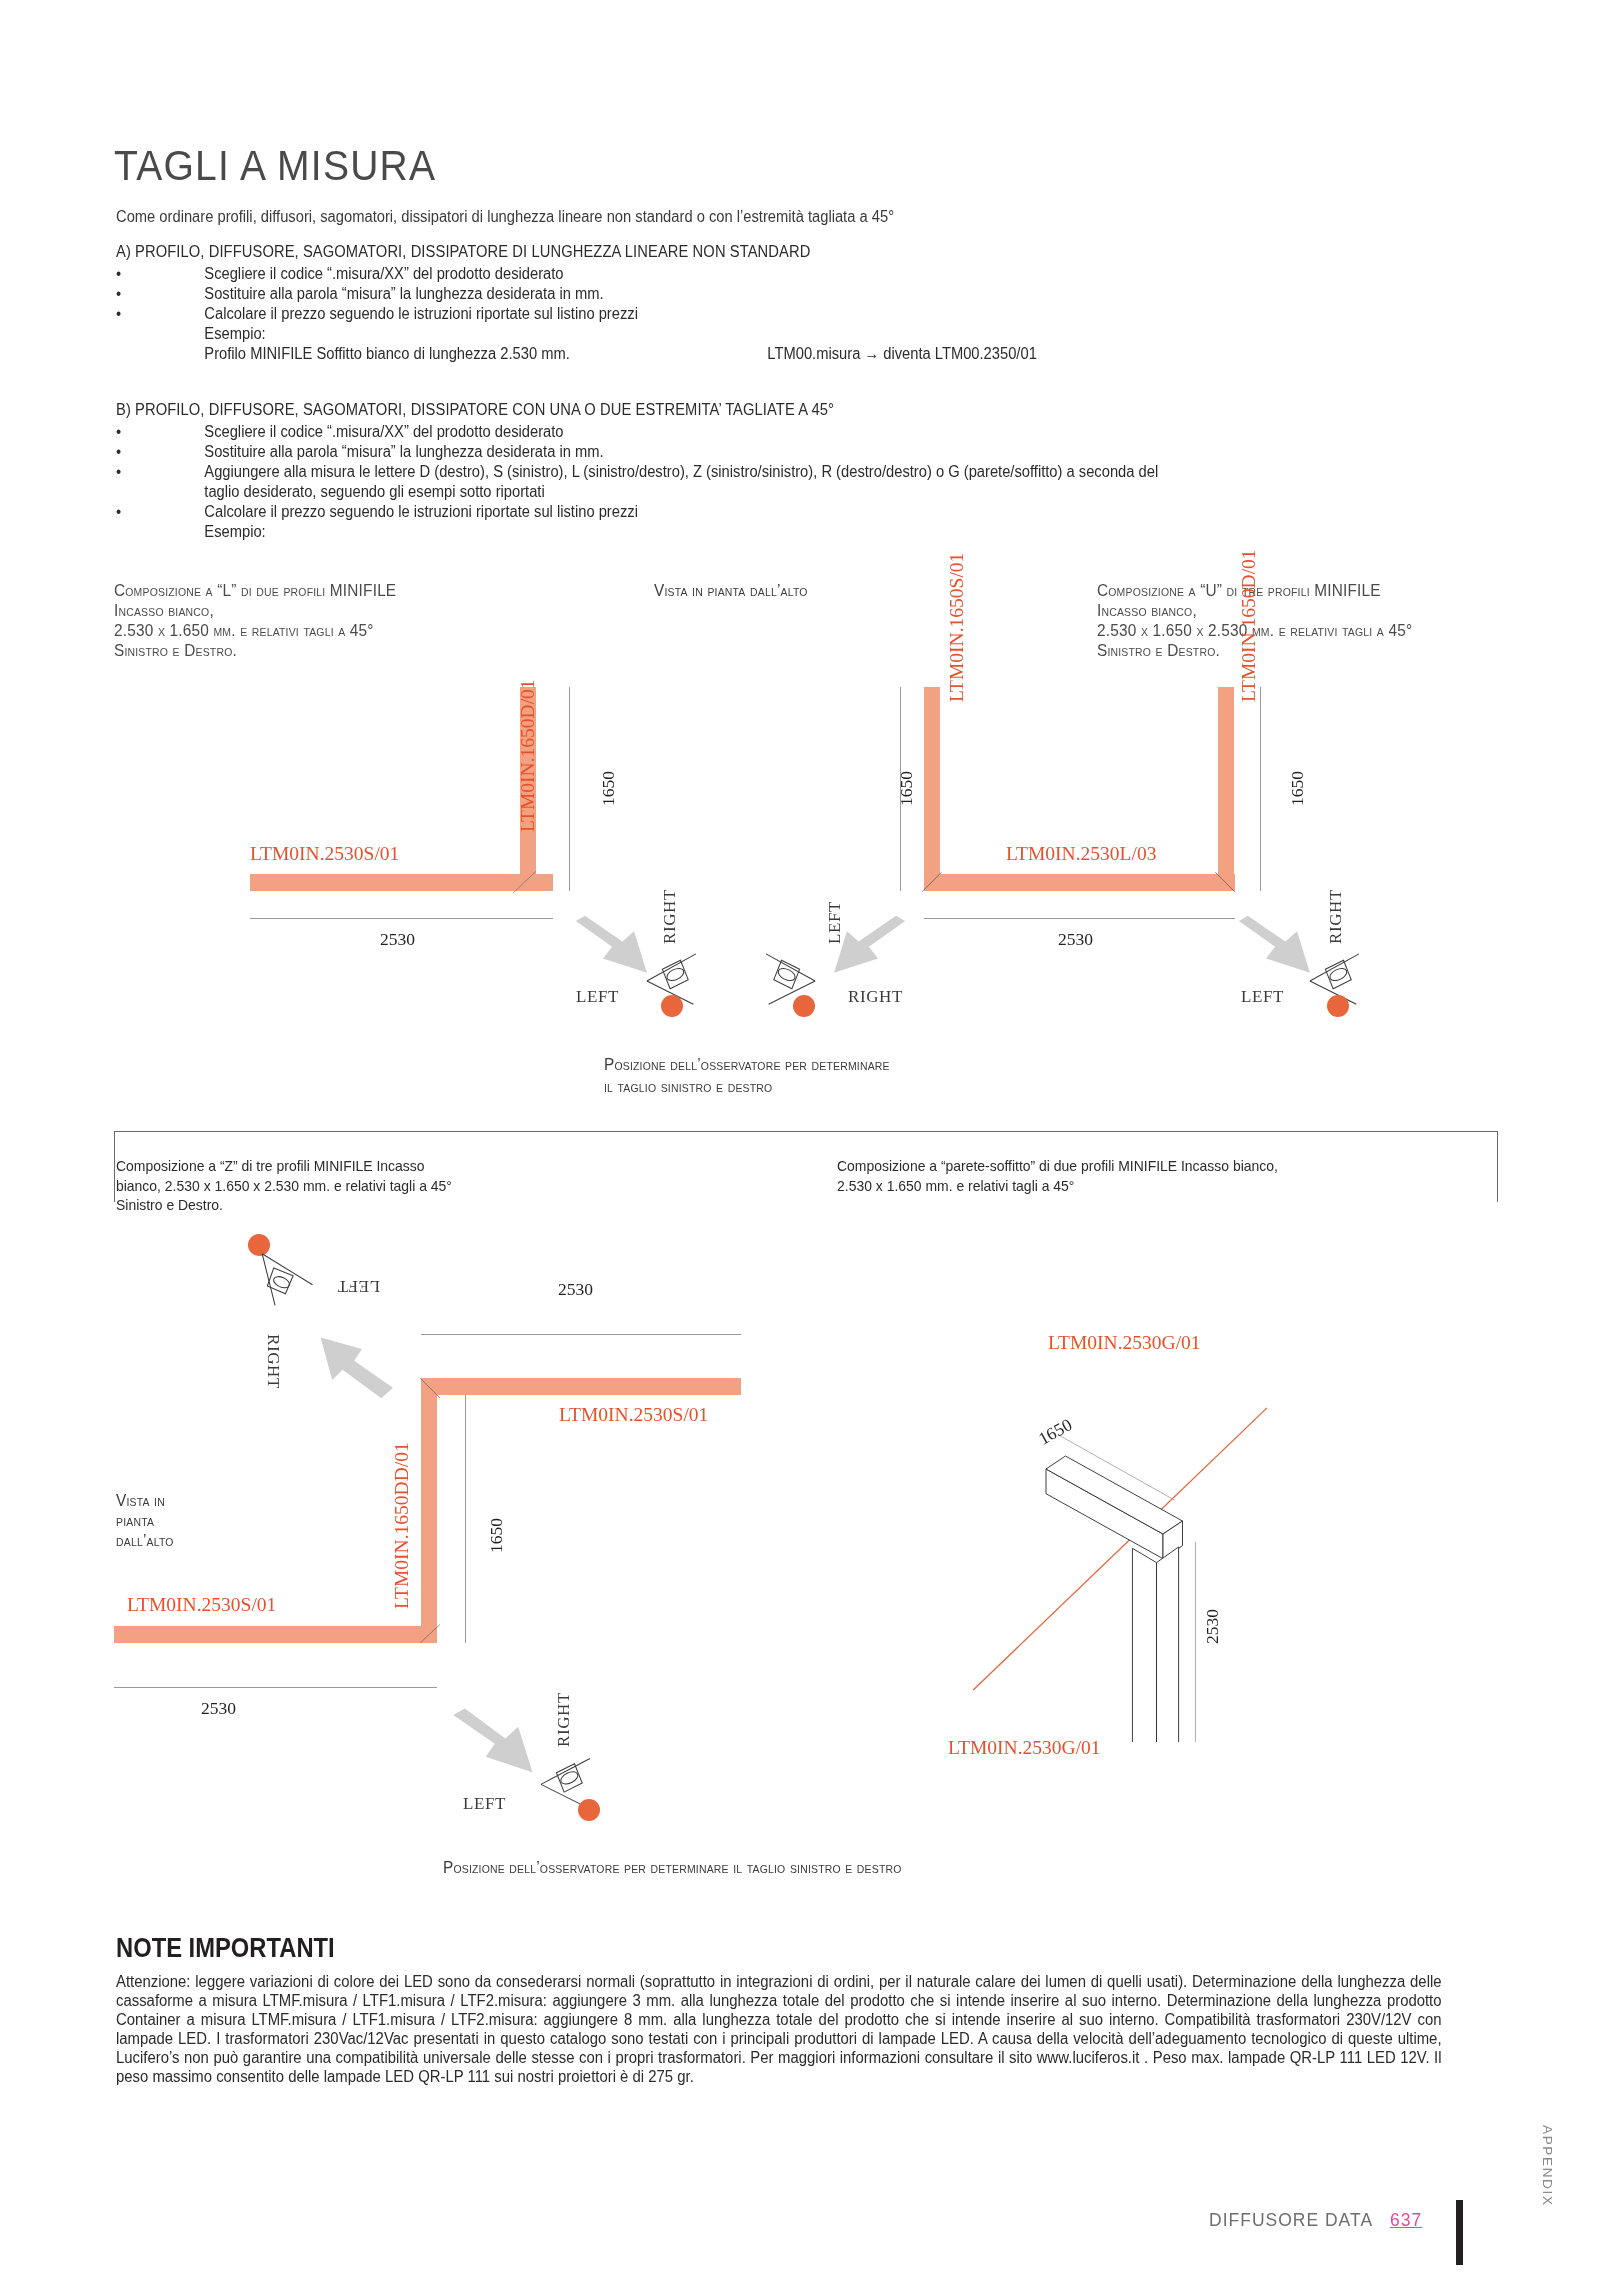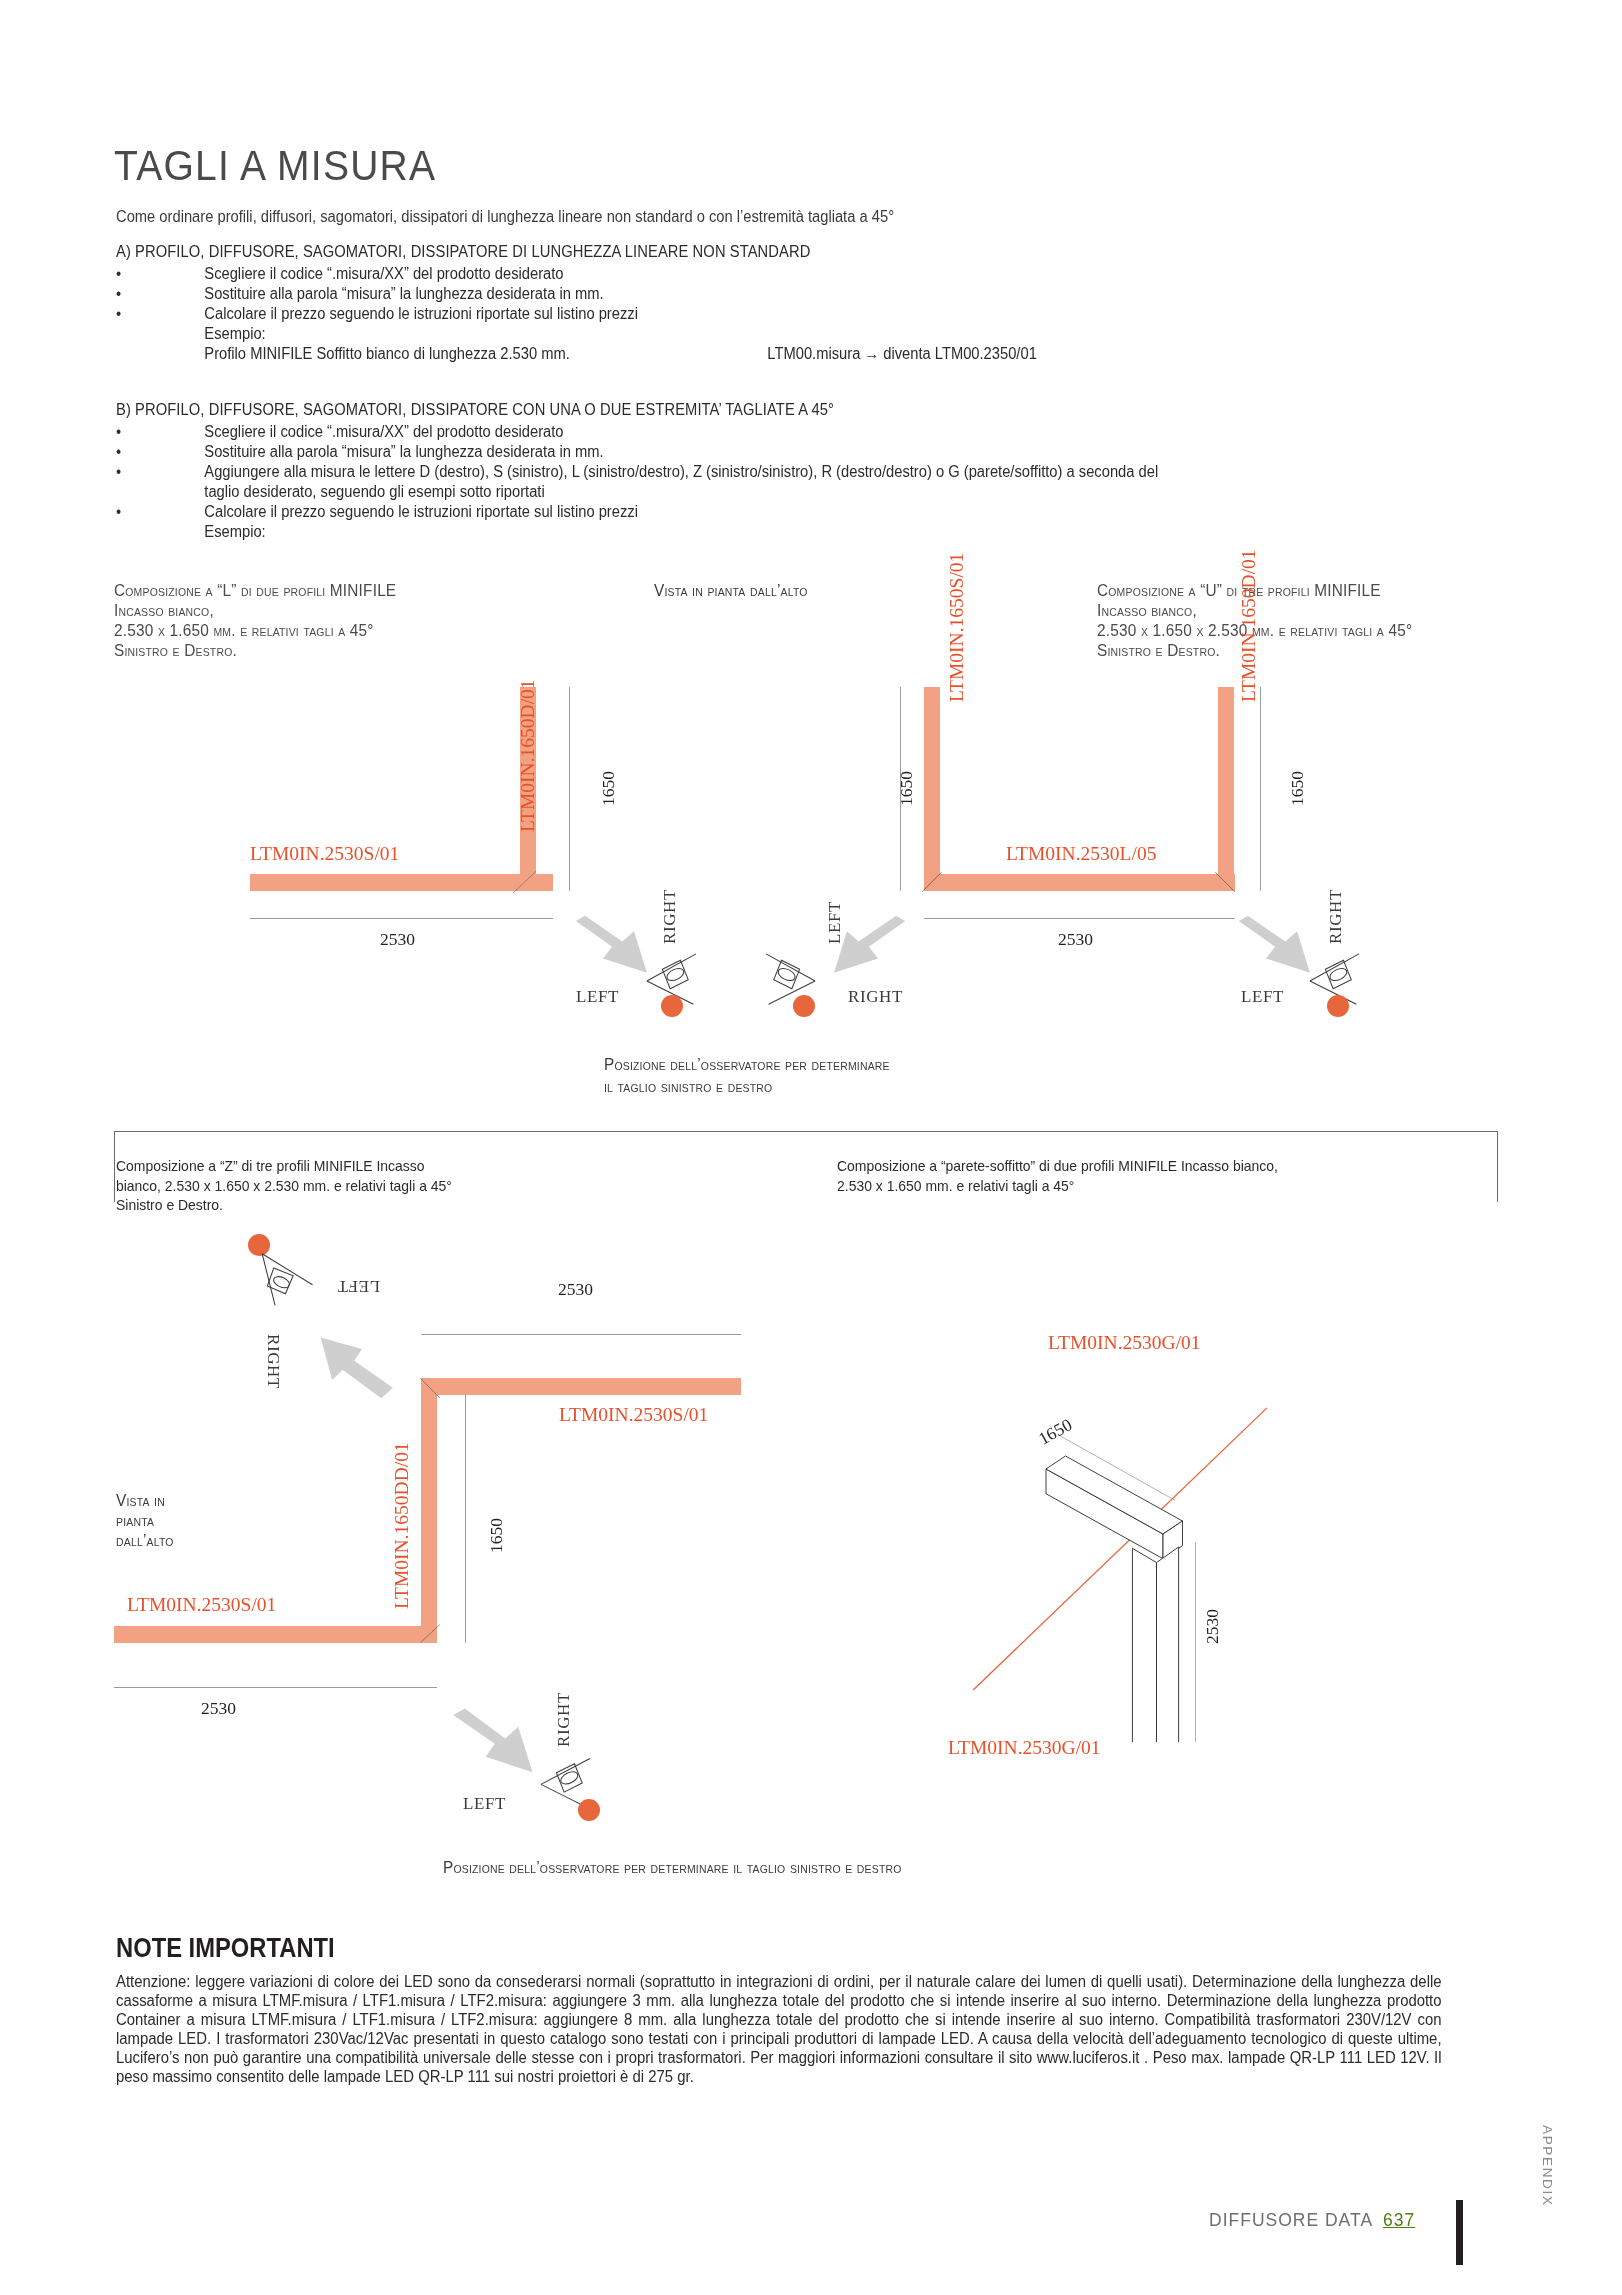--- a/index.html
+++ b/index.html
@@ -97,21 +97,21 @@
     position:absolute; left:116px; top:1972px; width:1388px;
     font-size:15.6px; line-height:19px; color:#2b2b2b; text-align:justify;
     transform: scaleX(0.955); transform-origin:left top;
   }
 
   
   .footer {
     position:absolute; left:1209px; top:2210px;
     font-size:17.5px; color:#6e6e6e; letter-spacing:1px; font-weight:300;
   }
-  .footer .pg { margin-left:10px; color:#4d7c0f;text-decoration:underline; }
+  .footer .pg { margin-left:17px; color:#ec4899;text-decoration:underline; }
   .footbar { position:absolute; left:1456px; top:2200px; width:7.1px; height:65px; background:#231f20; }
   .appendix {
     position:absolute; left:1555px; top:2125px;
     font-size:13.6px; letter-spacing:1.6px; color:#8a8a8a; font-weight:300;
     transform: rotate(90deg); transform-origin: left top; white-space:nowrap;
   }
 </style>
 </head>
 <body>
 
@@ -191,21 +191,21 @@
     </svg>
     <svg style="position:absolute;left:1214px;top:871px;" width="26" height="23.4" viewBox="0 0 40 36">
       <line x1="32" y1="32" x2="2" y2="2" stroke="#4a4a4a" stroke-width="1"></line>
     </svg>
     <div class="dimline" style="left:900px; top:687px; width:0.6px; height:204px;"></div>
     <div class="dimtxt rot90" style="left:896px; top:806px;">1650</div>
     <div class="dimline" style="left:1260px; top:687px; width:0.6px; height:204px;"></div>
     <div class="dimtxt rot90" style="left:1287px; top:806px;">1650</div>
     <div class="dimline" style="left:924px; top:918px; width:311px; height:0.6px;"></div>
     <div class="dimtxt" style="left:1058px; top:929px;">2530</div>
-    <div class="code-lbl" style="left:1006px; top:843px;">LTM0IN.2530L/05</div>
+    <div class="code-lbl" style="left:1006px; top:843px;">LTM0IN.2530L/03</div>
     <div class="code-lbl rot90" style="left:946px; top:702px;">LTM0IN.1650S/01</div>
     <div class="code-lbl rot90" style="left:1238px; top:702px;">LTM0IN.1650D/01</div>
   </div>
 
   <div style="position:absolute;left:0;top:0;">
     <svg class="arrow" style="left:572px; top:913px;" width="84" height="65" viewBox="0 0 130 100">
       <polygon points="6,12 62,52 48,70 116,92 96,28 78,44 20,4" fill="#CFCFCF"></polygon>
     </svg>
     <svg class="eye" style="left:634px; top:942px;" width="71" height="65" viewBox="0 0 110 100">
       <path d="M20,60 L96,18" stroke="#3b3b3b" stroke-width="1.6" fill="none"></path>

